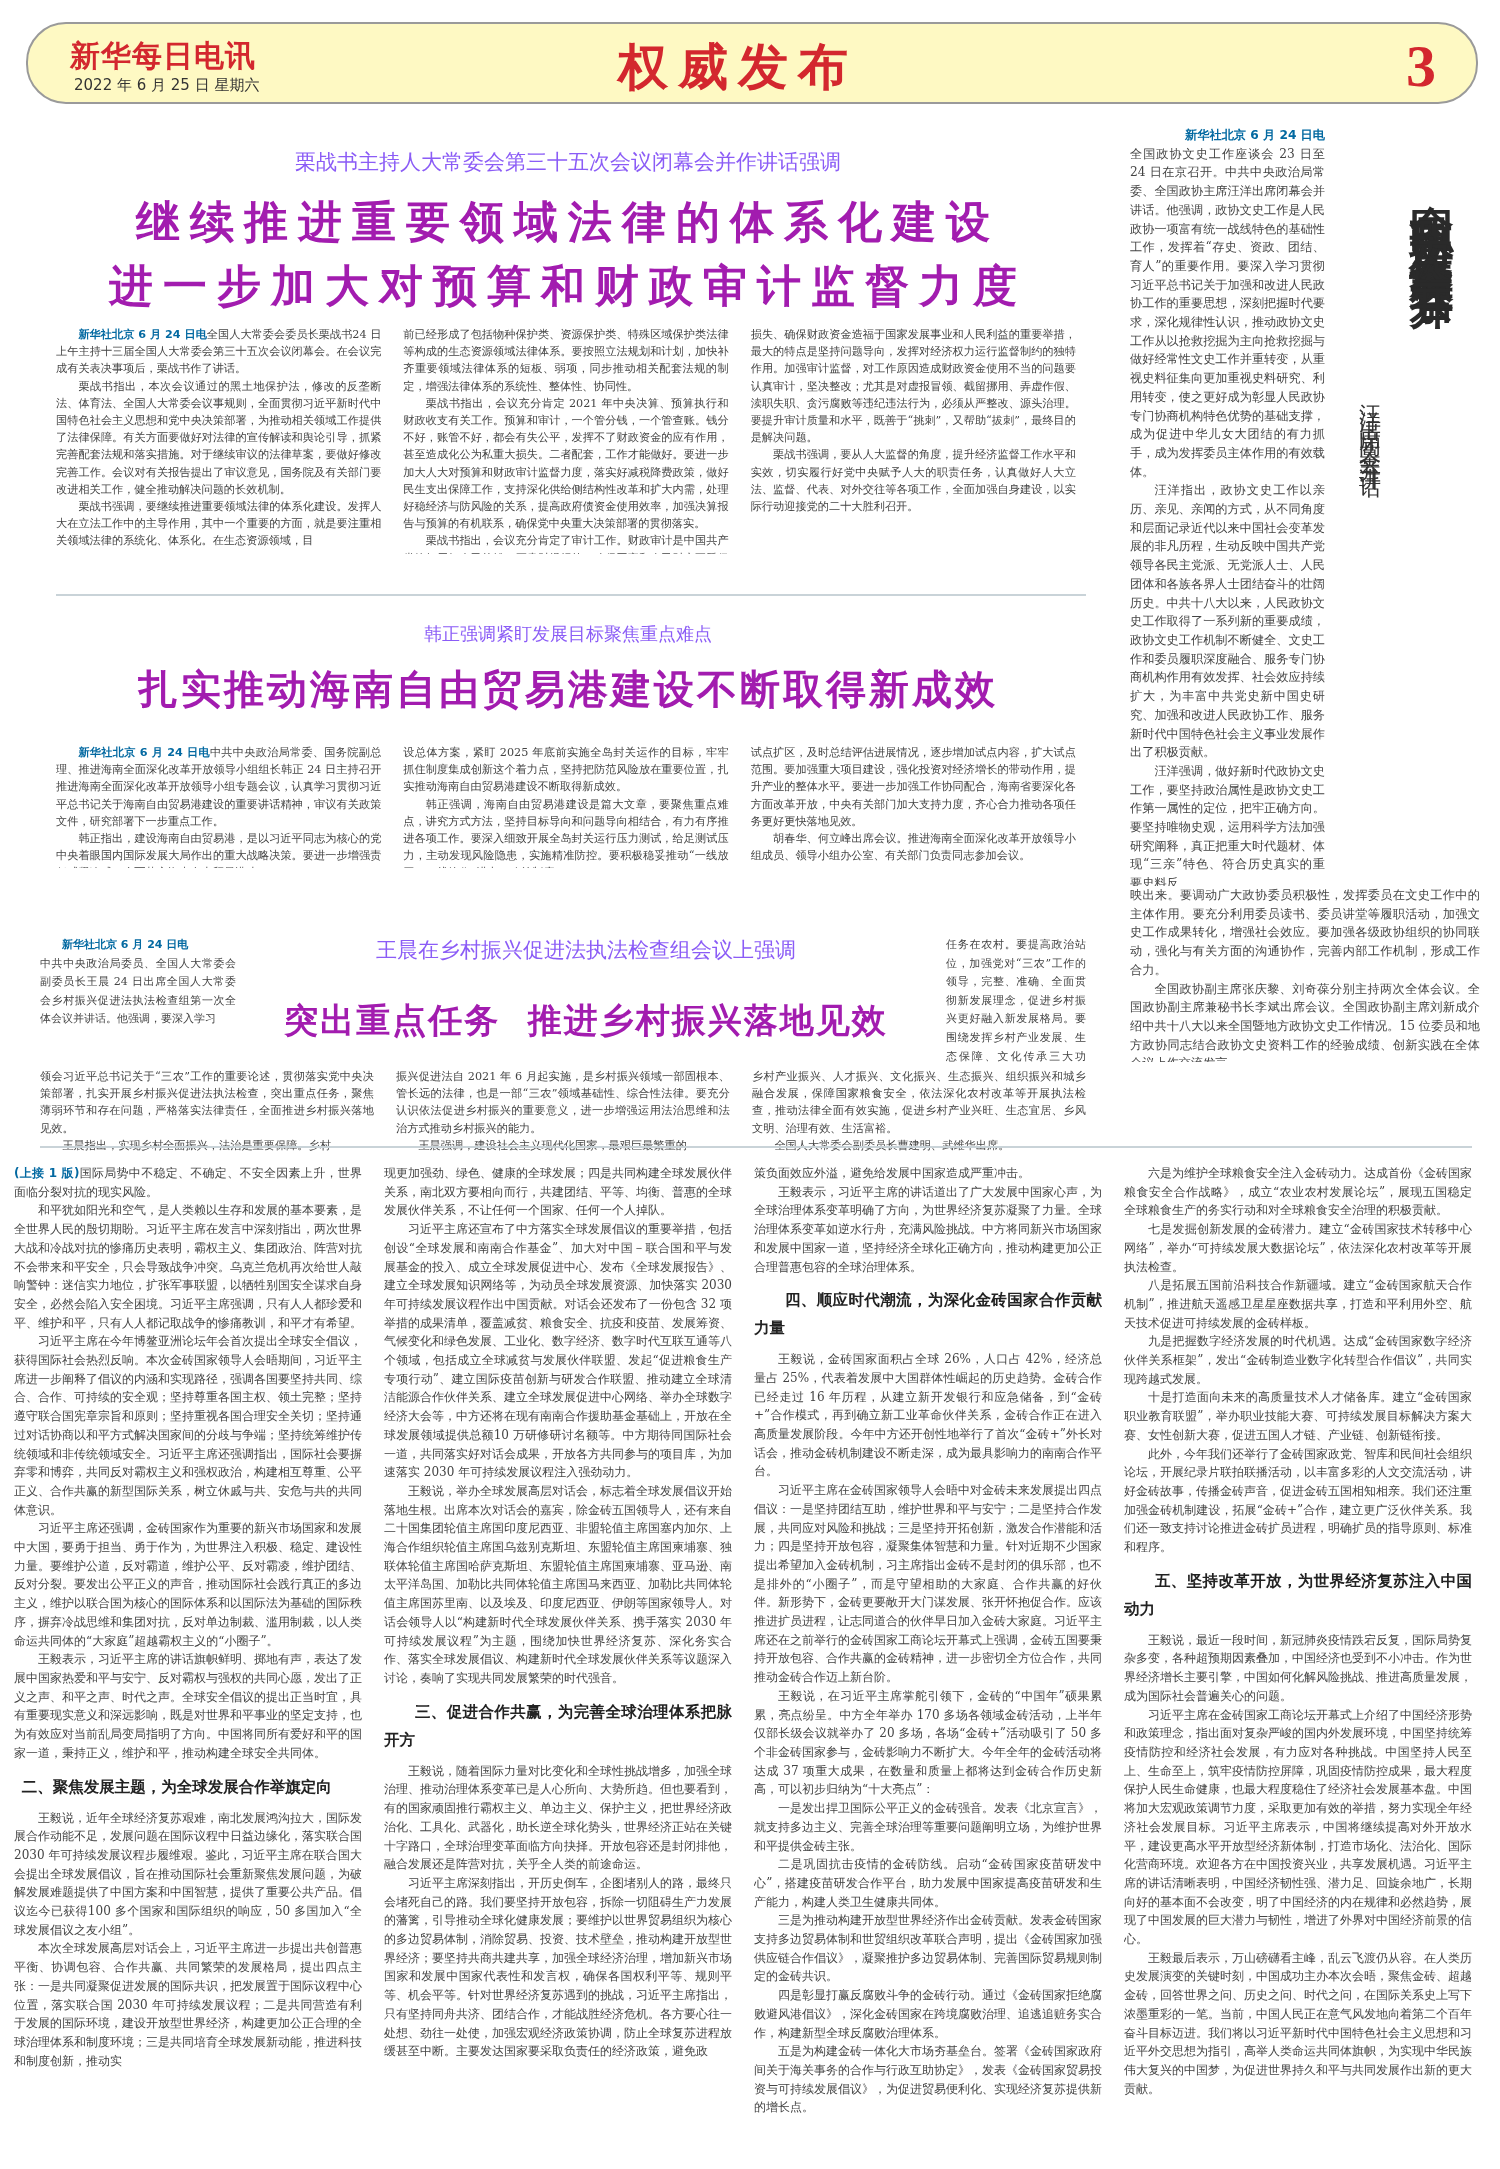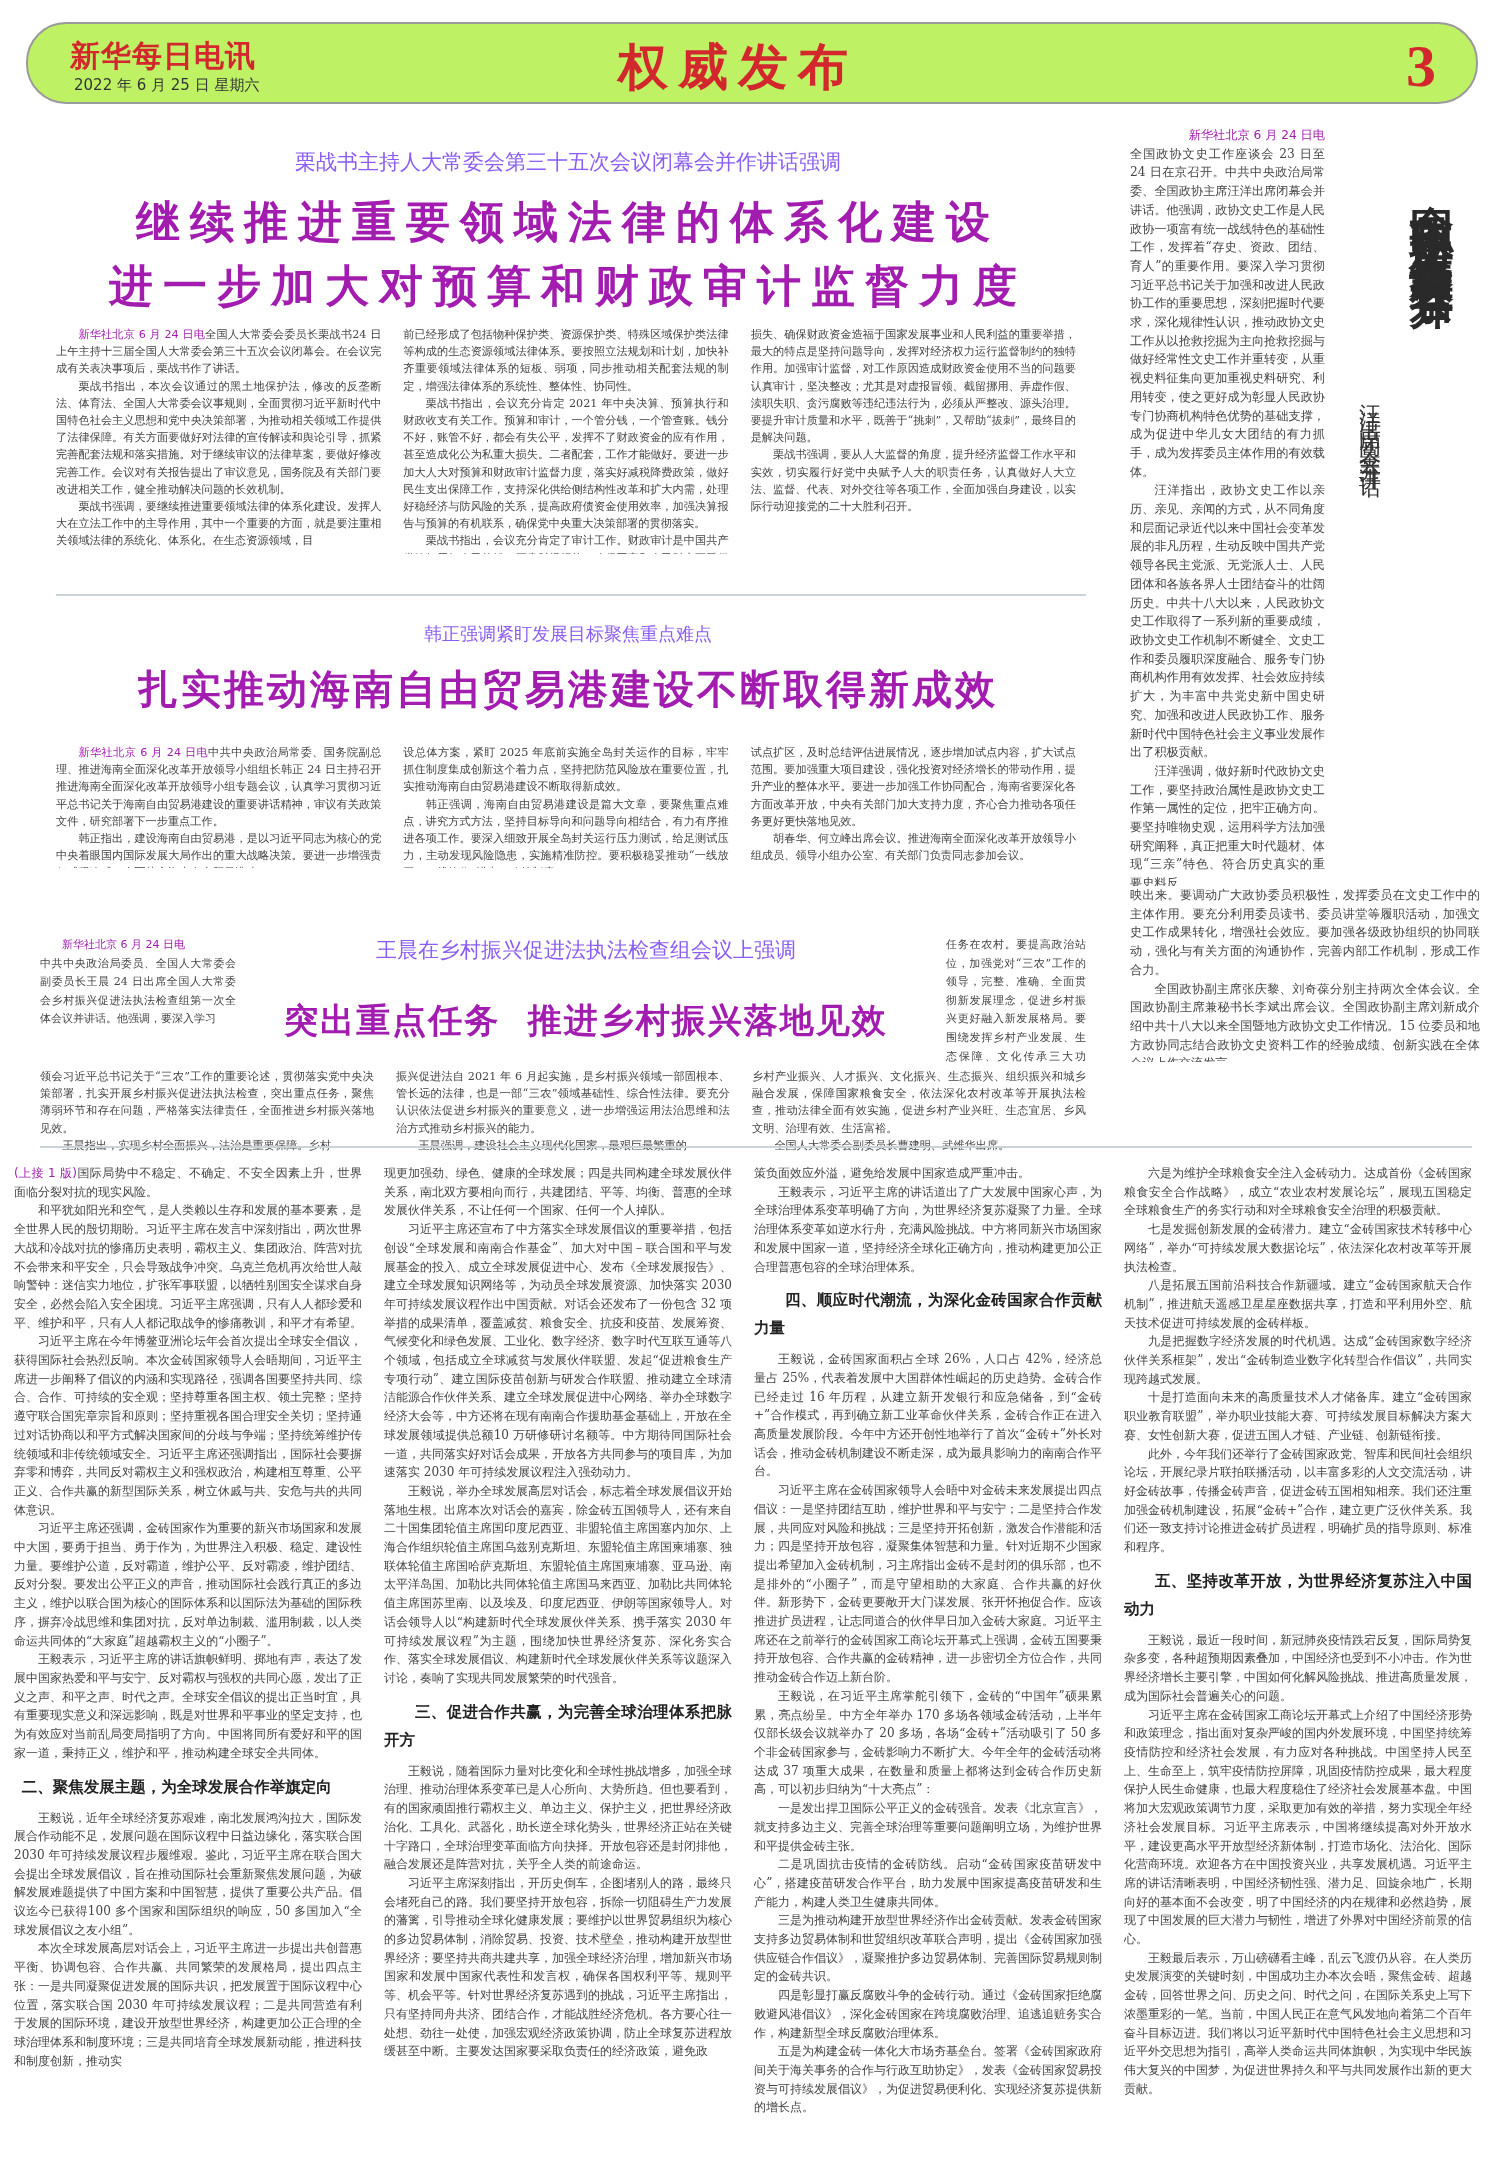--- a/index.html
+++ b/index.html
@@ -1,39 +1,39 @@
 <!DOCTYPE html>
 <html><head>
 <meta charset="utf-8">
 <style>
   * { box-sizing: border-box; margin: 0; padding: 0; }
   html, body { width: 1500px; height: 2169px; background: #fff; overflow: hidden; }
   body { font-family: "DejaVu Serif", "Liberation Serif", serif; color: #3a3a3a; position: relative; }
 
   .masthead { position: absolute; left: 26px; top: 22px; width: 1452px; height: 82px;
-    border: 2px solid #9a9a9a; border-radius: 40px; background: #bef264; }
+    border: 2px solid #9a9a9a; border-radius: 40px; background: #fef9c3; }
   .mast-logo { position: absolute; left: 42px; top: 12px; font-size: 30px; font-weight: bold; color: #d3272e;
     font-family: "DejaVu Serif", serif; letter-spacing: 1px; }
   .mast-date { position: absolute; left: 46px; top: 52px; font-size: 15px; color: #333;
     font-family: "DejaVu Sans", sans-serif; }
   .mast-section { position: absolute; left: 590px; top: 10px; font-size: 50px; color: #d3272e; font-weight: bold;
     letter-spacing: 10px; font-family: "DejaVu Serif", serif; }
   .mast-page { position: absolute; right: 40px; top: 8px; font-size: 60px; color: #d3272e; font-weight: bold;
     font-family: "Liberation Serif", serif; }
 
   .region { position: absolute; }
   .kicker { text-align: center; font-family: "DejaVu Sans", sans-serif; color: #8b5cf6; }
   .headline { text-align: center; font-weight: bold; color: #a21caf; font-family: "DejaVu Serif", serif; }
 
   .cols { display: flex; gap: 22px; }
   .col { flex: 1; font-size: 11.2px; line-height: 17.2px; text-align: justify; color: #444;
     font-family: "DejaVu Serif", serif; overflow: hidden; }
   .col p { text-indent: 2em; }
   .col p.noindent { text-indent: 0; }
-  .dateline { font-weight: normal; color: #a21caf; font-family: "DejaVu Sans", sans-serif; }
+  .dateline { font-weight: bold; color: #0369a1; font-family: "DejaVu Sans", sans-serif; }
 
   .rule { position: absolute; height: 2px; background: #c9d3d8; }
 
   .vertical-title { writing-mode: vertical-rl; font-weight: bold; color: #2a2a2a; letter-spacing: 6px; }
   .vertical-sub { writing-mode: vertical-rl; color: #333; letter-spacing: 8px; font-family: "DejaVu Sans", sans-serif; }
 
   .subhead { font-family: "DejaVu Sans", sans-serif; font-weight: bold; color: #222; font-size: 15.5px; line-height: 28px; margin: 10px 0 8px; text-indent: 2em; }
   .subhead.first-left { text-indent: 0.5em; }
 </style>
 </head>

